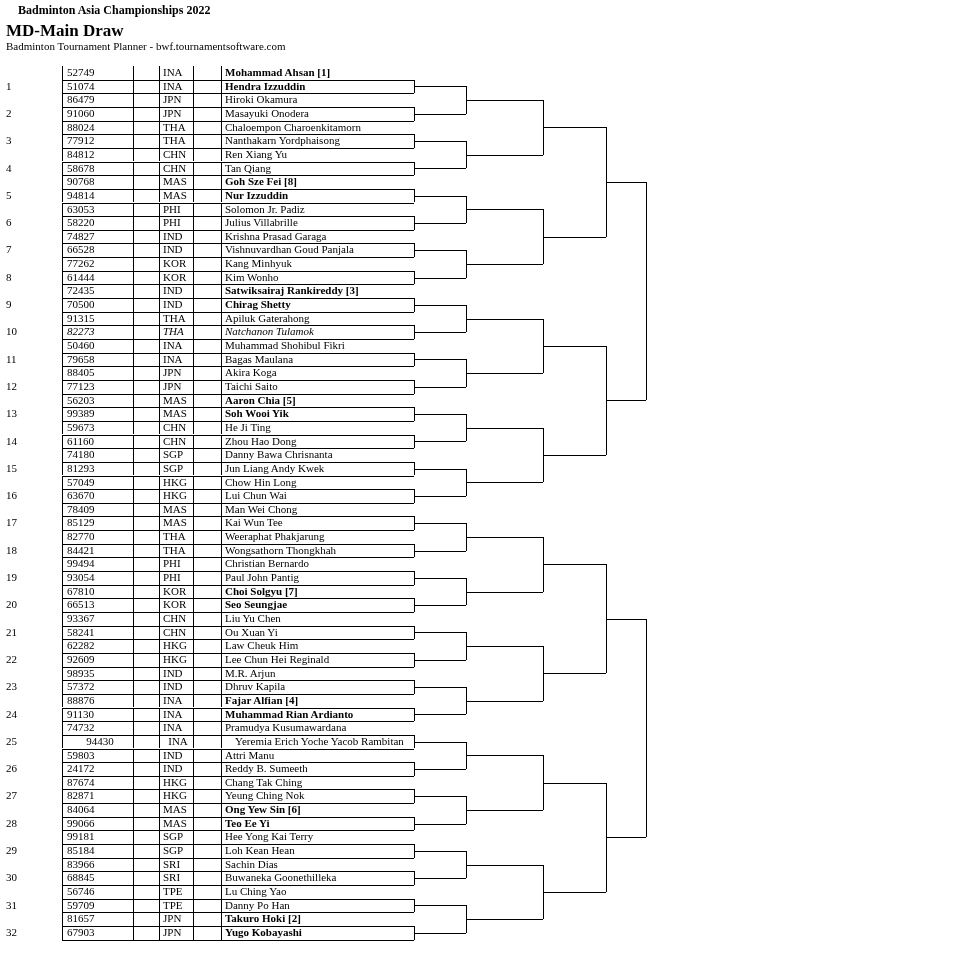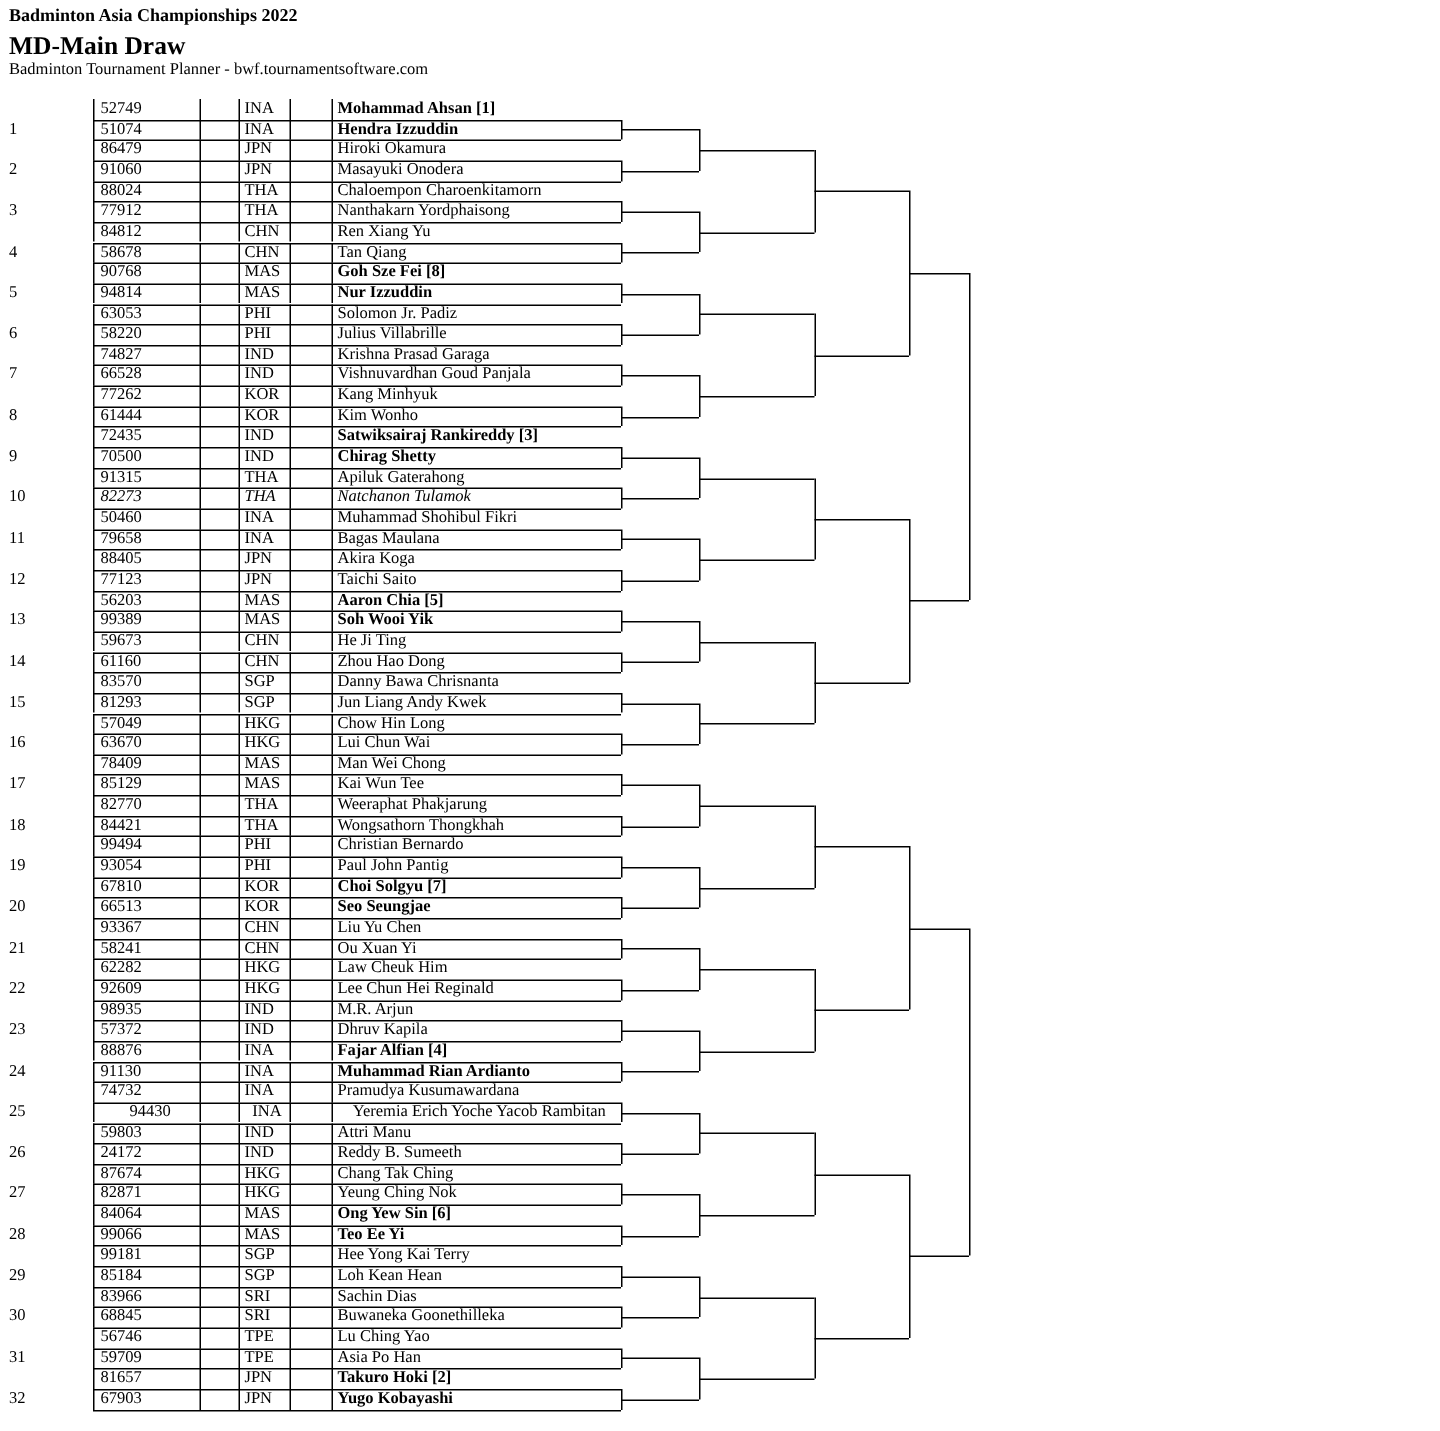--- a/index.html
+++ b/index.html
@@ -11,21 +11,21 @@
     color: #000000;
   }
   #page {
     position: relative;
     width: 960px;
     height: 954px;
     overflow: hidden;
   }
   .hdr-event {
     position: absolute;
-    left: 6px; top: 3px;
+    left: 18px; top: 3px;
     font-size: 12px;
     font-weight: bold;
   }
   .hdr-title {
     position: absolute;
     left: 6px; top: 21px;
     font-size: 17px;
     font-weight: bold;
   }
   .hdr-sub {
@@ -379,21 +379,21 @@
         <div class="cell-id">61160</div>
         <div class="cell-st"></div>
         <div class="cell-cnty">CHN</div>
         <div class="cell-flag"></div>
         <div class="cell-name">Zhou Hao Dong</div>
       </div>
       <div class="hline" style="left: 56px; width: 352px; top: 368.55px;"></div>
       <div class="hline" style="left: 56px; width: 352px; top: 382.2px;"></div>
       <div class="seedno" style="top: 395.85px;">15</div>
       <div class="pl" style="top: 382.2px; left: 0px; width: 680px;">
-        <div class="cell-id">83570</div>
+        <div class="cell-id">74180</div>
         <div class="cell-st"></div>
         <div class="cell-cnty">SGP</div>
         <div class="cell-flag"></div>
         <div class="cell-name">Danny Bawa Chrisnanta</div>
       </div>
       <div class="pl" style="top: 395.85px; left: 0px; width: 680px;">
         <div class="cell-id">81293</div>
         <div class="cell-st"></div>
         <div class="cell-cnty">SGP</div>
         <div class="cell-flag"></div>
@@ -662,21 +662,21 @@
         <div class="cell-st"></div>
         <div class="cell-cnty">TPE</div>
         <div class="cell-flag"></div>
         <div class="cell-name">Lu Ching Yao</div>
       </div>
       <div class="pl" style="top: 832.65px; left: 0px; width: 680px;">
         <div class="cell-id">59709</div>
         <div class="cell-st"></div>
         <div class="cell-cnty">TPE</div>
         <div class="cell-flag"></div>
-        <div class="cell-name">Asia Po Han</div>
+        <div class="cell-name">Danny Po Han</div>
       </div>
       <div class="hline" style="left: 56px; width: 352px; top: 832.65px;"></div>
       <div class="hline" style="left: 56px; width: 352px; top: 846.3px;"></div>
       <div class="seedno" style="top: 859.95px;">32</div>
       <div class="pl" style="top: 846.3px; left: 0px; width: 680px;">
         <div class="cell-id">81657</div>
         <div class="cell-st"></div>
         <div class="cell-cnty">JPN</div>
         <div class="cell-flag"></div>
         <div class="cell-name bold">Takuro Hoki [2]</div>

